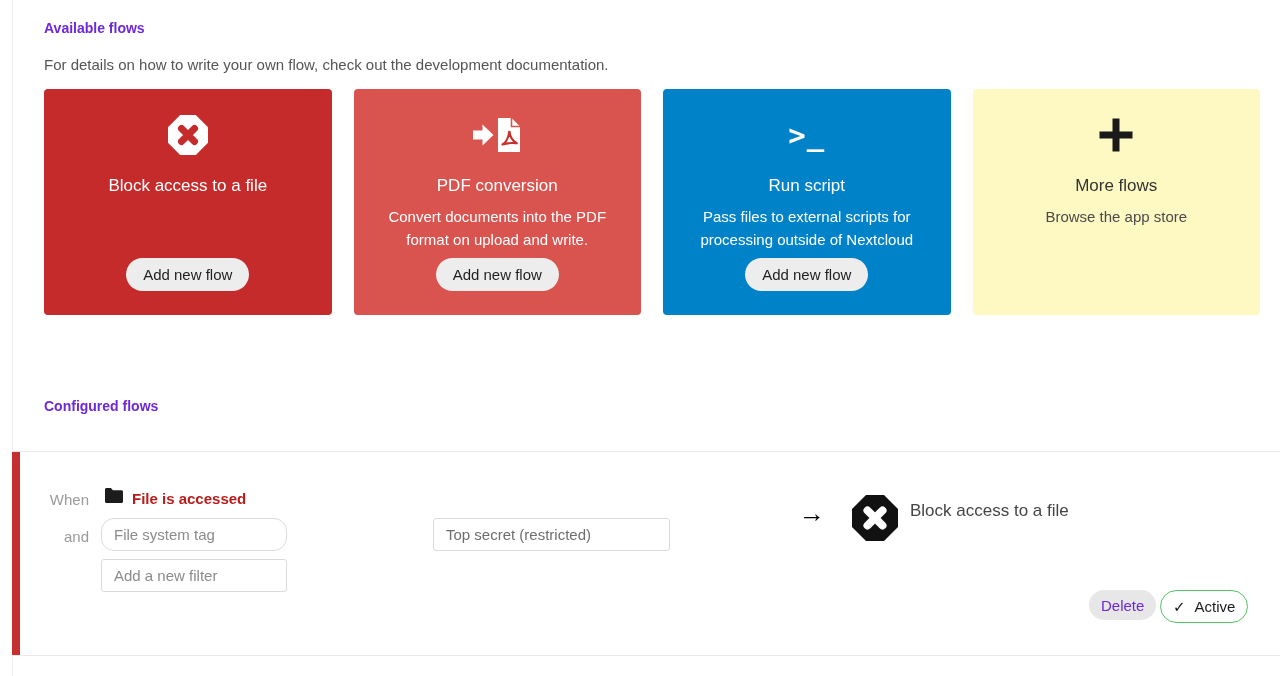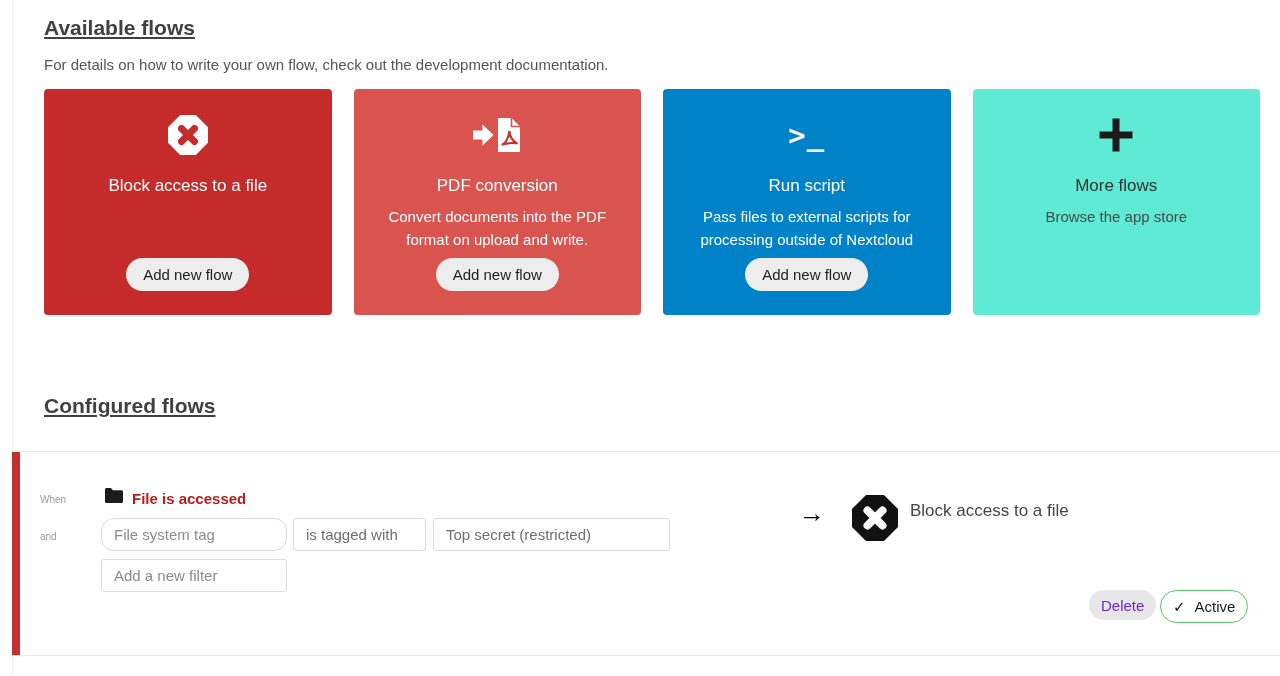--- a/index.html
+++ b/index.html
@@ -7,37 +7,37 @@
   body {
     font-family: "Liberation Sans", "DejaVu Sans", sans-serif;
     color: #222;
     width: 1280px;
   }
   .page { position: relative; width: 1280px; height: 676px; overflow: hidden; background: #fff; }
   .left-border { position: absolute; left: 12px; top: 0; width: 1px; height: 676px; background: #ededed; }
 
   .content { position: relative; padding-top: 14px; }
   h1.section-heading {
-    margin: 0 0 0 44px; font-size: 21px; line-height: 28px; font-weight: bold; color: #404040; text-decoration: underline;
+    margin: 0 0 0 44px; font-size: 14px; line-height: 28px; font-weight: bold; color: #6d28d9;
   }
   h1.section-heading.configured { margin-top: 78px; line-height: 26px; }
   p.section-subtitle {
     margin: 13px 0 0 44px; font-size: 15px; line-height: 20px; color: #555;
   }
 
   
   .cards { display: flex; gap: 22px; margin: 14px 20px 0 44px; }
   .card {
     width: 288px; height: 226px; border-radius: 4px; color: #fff;
     display: flex; flex-direction: column; align-items: center; text-align: center;
   }
   .card.block  { background: #c62b2b; }
   .card.pdf    { background: #d9534f; justify-content: center; }
   .card.script { background: #0082c9; }
-  .card.more   { background: #5eead4; }
+  .card.more   { background: #fef9c3; }
   .card-iconbox { margin-top: 24px; height: 44px; display: flex; align-items: center; justify-content: center; }
   .card-title { margin-top: 18px; font-size: 17px; line-height: 22px; font-weight: normal; }
   .card-desc  { margin-top: 8px; padding: 0 22px; font-size: 15px; line-height: 23px; }
   .card.more .card-title { color: #333; }
   .card.more .card-desc  { color: #4a4a4a; }
   .card-btn {
     margin: auto auto 24px auto; height: 33px; padding: 0 17px;
     border: none; border-radius: 17px; background: #ededed; color: #1f1f1f;
     font-size: 15px; font-family: inherit; cursor: pointer; display: inline-flex; align-items: center;
   }
@@ -46,22 +46,22 @@
     font-size: 29px; letter-spacing: 1px; color: #fff; line-height: 40px;
   }
 
   
   .divider { margin-left: 13px; border-top: 1px solid #e9e9e9; height: 0; }
   .divider.top { margin-top: 32px; }
 
   
   .flow-row { position: relative; height: 203px; }
   .flow-accent { position: absolute; left: 12px; top: 0; width: 8px; height: 100%; background: #c3302e; }
-  .flow-label { position: absolute; left: 40px; width: 49px; 
-    font-size: 10px; line-height: 18px; color: #9a9a9a; }
+  .flow-label { position: absolute; left: 40px; width: 49px; text-align: right;
+    font-size: 15px; line-height: 18px; color: #9a9a9a; }
   .when-label { top: 39px; }
   .and-label  { top: 76px; }
   .trigger-icon { position: absolute; left: 105px; top: 36px; }
   .trigger-text { position: absolute; left: 132px; top: 37px; font-size: 15px; line-height: 19px;
     font-weight: bold; color: #b91c1c; }
   .flow-input {
     position: absolute; height: 33px; border: 1px solid #dbdbdb; border-radius: 3px;
     padding: 0 12px; font-size: 15px; font-family: inherit; color: #6e6e6e; background: #fff;
   }
   .flow-input::placeholder { color: #8b8b8b; opacity: 1; }
@@ -157,21 +157,20 @@
       <span class="trigger-icon">
         <svg width="18" height="15" viewBox="0 0 18 15">
           <path d="M0 1.5 C0 0.7 0.7 0 1.5 0 h4.4 l2 2.2 h8.6 c0.8 0 1.5 0.7 1.5 1.5 v9.8 c0 0.8 -0.7 1.5 -1.5 1.5 h-15 C0.7 15 0 14.3 0 13.5 z" fill="#1c1c1c"></path>
         </svg>
       </span>
       <div class="trigger-text">File is accessed</div>
 
       <div class="flow-label and-label">and</div>
 
       <input class="flow-input input-tag-type" type="text" placeholder="File system tag" style="">
-      <input class="flow-input input-operator" type="text" value="is tagged with" style="">
       <input class="flow-input input-tag-value" type="text" value="Top secret (restricted)" style="">
       <input class="flow-input input-add-filter" type="text" placeholder="Add a new filter" style="">
 
       <span class="flow-arrow">→</span>
 
       <span class="op-icon">
         <svg width="46" height="46" viewBox="0 0 46 46">
           <polygon points="14,0 32,0 46,14 46,32 32,46 14,46 0,32 0,14" fill="#111111"></polygon>
           <path d="M15.5 15.5 L30.5 30.5 M30.5 15.5 L15.5 30.5" stroke="#ffffff" stroke-width="8" stroke-linecap="round" fill="none"></path>
         </svg>

